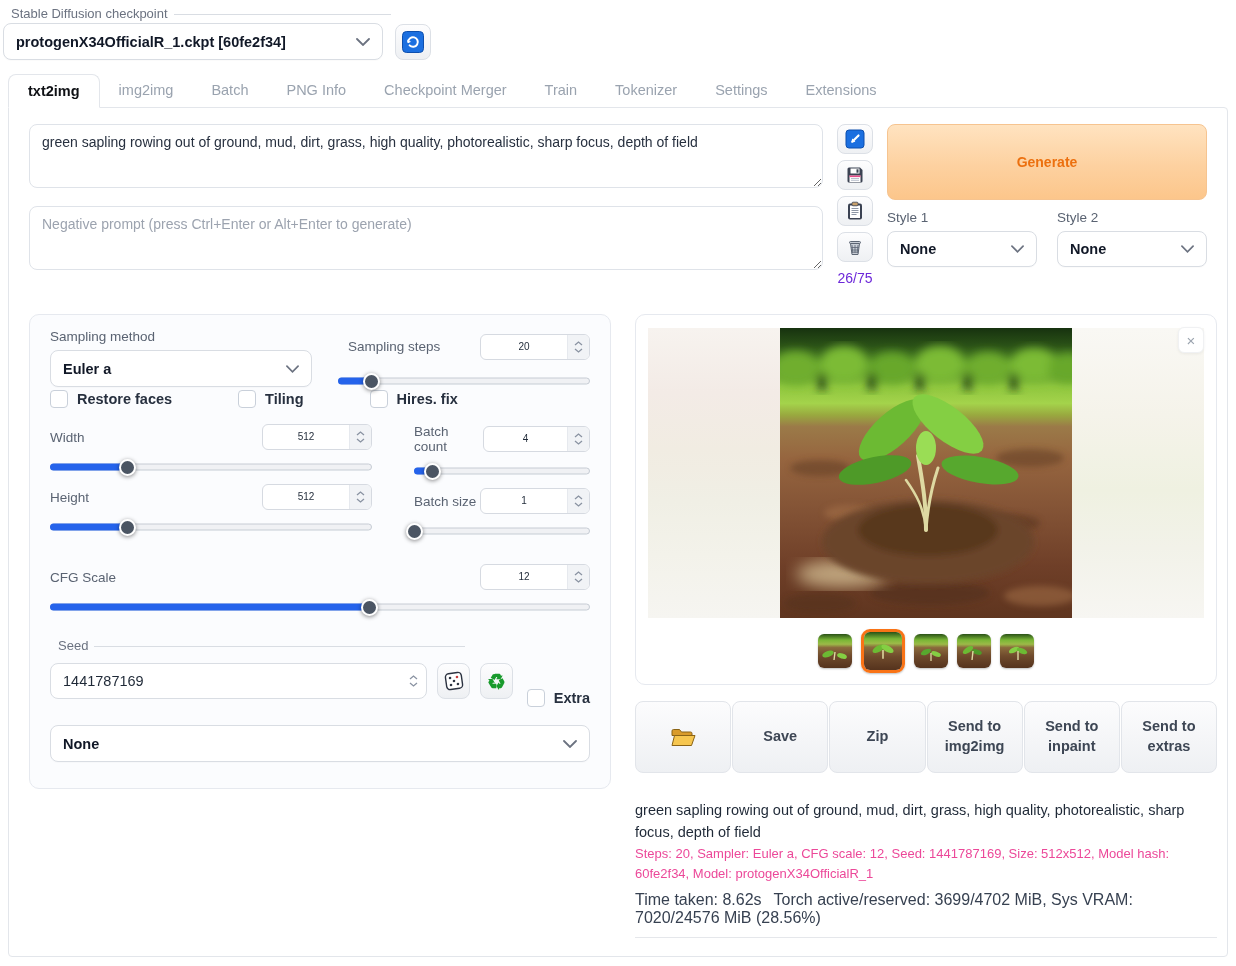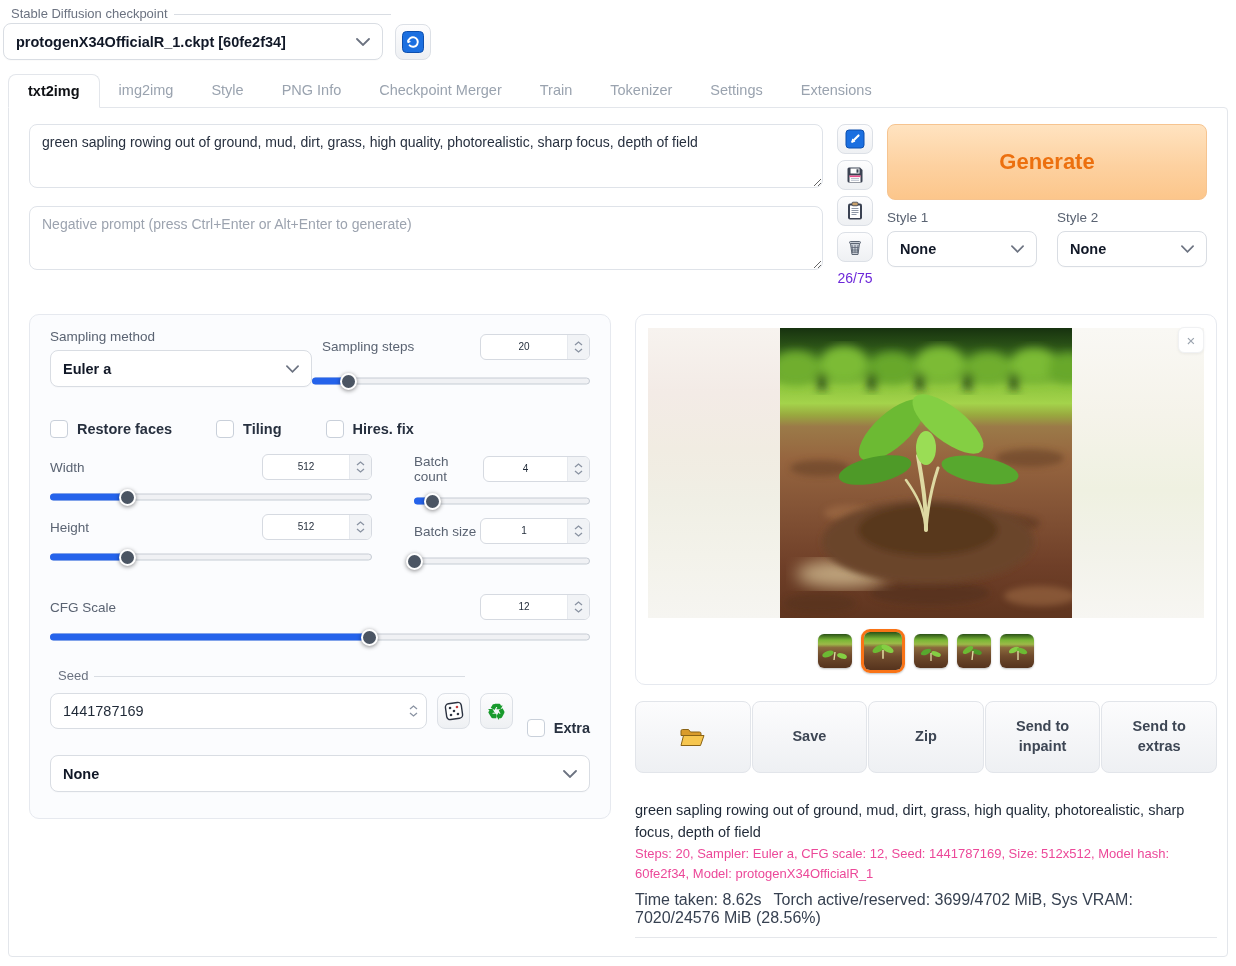--- a/index.html
+++ b/index.html
@@ -38,51 +38,51 @@
     padding:9px 12px; font-family:"Liberation Sans",sans-serif; font-size:14px; color:#27303f;
     resize:both; outline:none; }
   textarea.prompt::placeholder { color:#9ca3af; }
   .mini-col { width:36px; display:flex; flex-direction:column; gap:6px; align-items:center; }
   .mini-btn { width:36px; height:30px; }
   .token-counter { font-size:14px; color:#6d28d9; margin-top:2px; }
 
   .gen-col { width:320px; display:flex; flex-direction:column; }
   .generate-btn { height:76px; border:1px solid #f6c490; border-radius:8px;
     background:linear-gradient(180deg,#ffe3c0 0%,#fdd1a0 55%,#fcc68b 100%);
-    font-size:22px; font-weight:700; color:#ec700f; display:flex; align-items:center;
+    font-size:14px; font-weight:700; color:#ec700f; display:flex; align-items:center;
     justify-content:center; cursor:pointer; }
   .styles-row { display:flex; gap:20px; margin-top:10px; }
   .style-slot { flex:1; }
   .field-label { font-size:13.5px; color:#5a6372; margin-bottom:6px; }
   .style-select { height:36px; }
 
   
   .row2 { display:flex; gap:24px; margin-top:28px; align-items:flex-start; }
   .settings-panel { width:582px; background:#fbfcfe; border:1px solid #e6e9ef; border-radius:10px;
     padding:14px 20px 26px 20px; }
-  .samp-row { display:flex; }
+  .samp-row { display:flex; gap:26px; }
   .samp-method { width:262px; }
   .samp-steps { flex:1; }
   .label-input-row { display:flex; align-items:center; justify-content:space-between; }
   .num-input { width:110px; height:26px; background:#fff; border:1px solid #d6dae1;
     border-radius:6px; display:flex; align-items:stretch; overflow:hidden; cursor:text; }
   .num-value { flex:1; text-align:center; font-size:10px; color:#1f2937; line-height:24px; }
   .spinner { width:22px; background:#f1f3f6; border-left:1px solid #e6e9ee; display:flex;
     flex-direction:column; align-items:center; justify-content:center; gap:2px; cursor:pointer; }
 
   .slider { position:relative; height:18px; margin-top:8px; cursor:pointer; }
   .slider-track { position:absolute; left:0; right:0; top:50%; transform:translateY(-50%);
     height:7px; border:1px solid #c6ccd4; background:#f0f1f4; border-radius:5px; }
   .slider-fill { position:absolute; left:0; top:50%; transform:translateY(-50%); height:7px;
     background:#2563eb; border-radius:5px; }
   .slider-thumb { position:absolute; right:-9px; top:50%; transform:translateY(-50%);
     width:17px; height:17px; background:#4b5563; border:2px solid #fff; border-radius:50%;
     box-shadow:0 1px 4px rgba(0,0,0,.45); }
 
-  .checks-row { display:flex; gap:44px; margin-top:30px; align-items:center; }
+  .checks-row { display:flex; gap:66px; align-items:center; }
   .check { display:flex; align-items:center; gap:9px; cursor:pointer; }
   .checkbox { width:18px; height:18px; background:#fff; border:1px solid #c9d0da; border-radius:4px; }
   .check-label { font-size:14.5px; font-weight:600; color:#27303f; }
 
   .dims-grid { display:flex; gap:42px; margin-top:16px; }
   .dims-left { width:322px; }
   .dims-right { flex:1; }
   .dim-block { margin-bottom:8px; }
 
   .cfg-block { margin-top:16px; }
@@ -196,21 +196,21 @@
         <path d="M6.2 11 a4.8 4.8 0 1 1 1.4 3.4" stroke="#fff" stroke-width="2" fill="none" stroke-linecap="round"></path>
         <path d="M5.2 9.2 L6.4 12.1 L9.2 10.8 Z" fill="#fff"></path>
       </svg>
     </div>
   </div>
 </div>
 
 <div class="tabs">
   <div class="tab active">txt2img</div>
   <div class="tab">img2img</div>
-  <div class="tab">Style</div>
+  <div class="tab">Batch</div>
   <div class="tab">PNG Info</div>
   <div class="tab">Checkpoint Merger</div>
   <div class="tab">Train</div>
   <div class="tab">Tokenizer</div>
   <div class="tab">Settings</div>
   <div class="tab">Extensions</div>
 </div>
 
 <div class="main-box">
 
@@ -599,20 +599,21 @@
 
       <div class="outbtn-row">
         <div class="out-btn">
           <svg width="27" height="21" viewBox="0 0 27 21">
             <path d="M2 4 a1.5 1.5 0 0 1 1.5-1.5 h6 l2 2.5 h9 a1.5 1.5 0 0 1 1.5 1.5 v2 h-20 Z" fill="#d99b2b" stroke="#8a6315" stroke-width="1"></path>
             <path d="M4.5 8.5 h20.5 l-3.5 10 h-19.5 Z" fill="#f6c64f" stroke="#8a6315" stroke-width="1"></path>
           </svg>
         </div>
         <div class="out-btn">Save</div>
         <div class="out-btn">Zip</div>
+        <div class="out-btn">Send to img2img</div>
         <div class="out-btn">Send to inpaint</div>
         <div class="out-btn">Send to extras</div>
       </div>
 
       <div class="info-block">
         <div class="info-prompt">green sapling rowing out of ground, mud, dirt, grass, high quality, photorealistic, sharp focus, depth of field</div>
         <div class="info-params">Steps: 20, Sampler: Euler a, CFG scale: 12, Seed: 1441787169, Size: 512x512, Model hash: 60fe2f34, Model: protogenX34OfficialR_1</div>
         <div class="info-perf">
           <span class="perf-time">Time taken: 8.62s</span><span>Torch active/reserved: 3699/4702 MiB, Sys VRAM: 7020/24576 MiB (28.56%)</span>
         </div>

